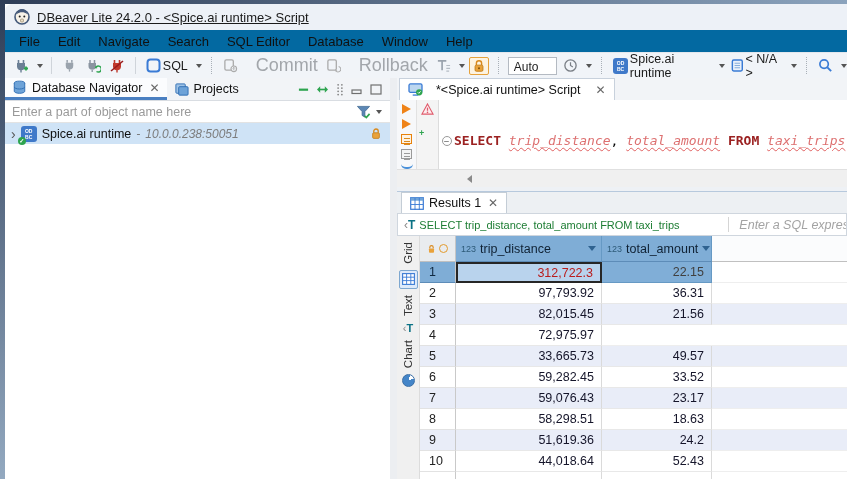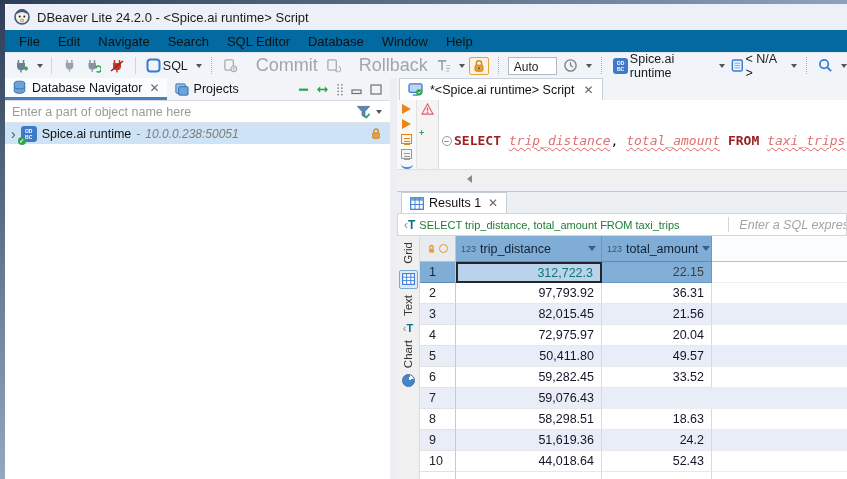--- a/index.html
+++ b/index.html
@@ -4,21 +4,21 @@
 <style>
   * { margin:0; padding:0; box-sizing:border-box; }
   html,body { width:847px; height:479px; overflow:hidden; }
   body { font-family:"Liberation Sans", sans-serif; background:#ffffff; position:relative; font-size:13px; color:#1a1a1a; }
 
   
   .frame-top { position:absolute; left:0; top:0; width:847px; height:4px; background:linear-gradient(90deg,#2e3d57,#8ba3bd); z-index:10; }
   .frame-left { position:absolute; left:0; top:0; width:5px; height:479px; background:linear-gradient(180deg,#2e3d57,#93a9c0); z-index:10; }
 
   .titlebar { position:absolute; left:5px; top:4px; right:0; height:26px; background:#edf1f7; border-top-left-radius:7px; display:flex; align-items:center; padding-left:9px; }
-  .titlebar .title { margin-left:7px; color:#1b1b1b; }
+  .titlebar .title { margin-left:7px; color:#1b1b1b;text-decoration:underline; }
 
   .menubar { position:absolute; left:5px; top:30px; right:0; height:22px; background:#0369a1; display:flex; align-items:center; padding-left:5px; }
   .menu-item { padding:2px 9px; color:#111; cursor:default; }
 
   .toolbar { position:absolute; left:5px; top:52px; right:0; height:26px; background:#f1f4f8; border-top:1px solid #e3e7ed; display:flex; align-items:center; padding-left:6px; gap:4px; }
   .tbtn { display:inline-flex; align-items:center; gap:2px; padding:2px 2px; }
   .caret { width:0; height:0; border-left:3.5px solid transparent; border-right:3.5px solid transparent; border-top:4px solid #555; display:inline-block; margin-left:2px; }
   .sep-line { width:1px; height:17px; background:#cfd4da; margin:0 4px; }
   .sep-dot { width:1px; height:17px; border-left:1px dotted #a9b0b8; margin:0 5px; }
   .gray-label { color:#a2a6ab; font-size:18px;margin-left:16px; }
@@ -42,21 +42,21 @@
   .tree-expander { color:#555; font-size:14px; line-height:12px; }
   .tree-name { color:#101010; font-size:12.5px; }
   .tree-host { color:#7c7c7c; font-style:italic; font-size:12px; }
   .tree-lock { margin-left:auto; padding-right:8px; display:flex; }
 
   
   .sash { position:absolute; left:390px; top:78px; width:7px; bottom:0; background:#eceef1; }
 
   
   .editor-tabs { position:absolute; left:397px; top:78px; right:0; height:22px; background:#f2f4f7; display:flex; align-items:flex-end; }
-  .editor-tab { display:flex; align-items:center; gap:7px; background:#fff; border:1px solid #c8d1dc; border-bottom:0; height:22px; padding:0 8px; font-size:12.5px; color:#111; margin-left:2px; }
+  .editor-tab { display:flex; align-items:center; gap:13px; background:#fff; border:1px solid #c8d1dc; border-bottom:0; height:22px; padding:0 8px; font-size:12.5px; color:#111; margin-left:2px; }
   .editor-body { position:absolute; left:397px; top:100px; right:0; height:69px; display:flex; background:#fff; }
   .ed-strip { width:20px; background:#f7f8fa; border-right:1px solid #e2e2e2; display:flex; flex-direction:column; align-items:center; padding-top:4px; gap:5px; }
   .play { width:0; height:0; border-top:5px solid transparent; border-bottom:5px solid transparent; border-left:9px solid #ef8318; }
   .play-plus { position:relative; }
   .play-plus .plus { position:absolute; left:8px; top:4px; color:#2ea44f; font-size:9px; font-weight:bold; }
   .script-ic { width:11px; height:13px; border:1px solid #e8820c; background:#fdf2e3; position:relative; }
   .script-ic::before { content:""; position:absolute; left:2px; top:3px; width:6px; height:1px; background:#d98a1f; box-shadow:0 3px 0 #d98a1f, 0 6px 0 #d98a1f; }
   .script-ic.gray { border-color:#9a9a9a; background:#f4f4f4; }
   .script-ic.gray::before { background:#9a9a9a; box-shadow:0 3px 0 #9a9a9a, 0 6px 0 #9a9a9a; }
   .blue-arc { width:12px; height:6px; border-bottom:2px solid #4a90d9; border-radius:0 0 8px 8px; }
@@ -102,21 +102,21 @@
   .hcell .sort { margin-left:auto; width:0; height:0; border-left:4.5px solid transparent; border-right:4.5px solid transparent; border-top:5.5px solid #2f6290; }
   .h-fill { flex:1; background:#fbfcfd; border-bottom:1px solid #c0c0c0; }
   .col-d { width:146px; flex:none; }
   .col-a { width:110px; flex:none; }
   .r { display:flex; height:21px; flex:none; }
   .rn { width:36px; flex:none; padding-left:9px; display:flex; align-items:center; color:#222; border-right:1px solid #c9c9c9; border-bottom:1px solid #e2e2e2; background:inherit; }
   .cell { display:flex; align-items:center; justify-content:flex-end; padding-right:7px; color:#15152a; border-right:1px solid #dadada; border-bottom:1px solid #e8e8e8; }
   .r-fill { flex:1; border-bottom:1px solid #eeeeee; }
   .r.odd { background:#e9edf8; }
   .r.sel .rn { background:#7fadd6; color:#102a43; border-bottom-color:#5d8cb8; }
-  .cell.focus { background:#b9d3ed; border:2px solid #262626; color:#0f766e; }
+  .cell.focus { background:#b9d3ed; border:2px solid #262626; color:#b91c1c; }
   .cell.selblue { background:#80aed7; color:#404040; border-right-color:#6699c4; border-bottom-color:#6699c4; }
   .grid-tail { display:flex; flex:1; }
   .tail-rn { width:36px; border-right:1px solid #c9c9c9; }
   .tail-d { width:146px; border-right:1px solid #dadada; }
   .tail-a { width:110px; border-right:1px solid #dadada; }
 
   svg { display:block; }
 </style>
 </head>
 <body>
@@ -457,38 +457,38 @@
     </div>
     <div class="r odd">
       <div class="rn">3</div>
       <div class="cell col-d">82,015.45</div>
       <div class="cell col-a">21.56</div>
       <div class="r-fill"></div>
     </div>
     <div class="r">
       <div class="rn">4</div>
       <div class="cell col-d">72,975.97</div>
-      <div class="cell col-a">20.04</div>
       <div class="r-fill"></div>
     </div>
     <div class="r odd">
       <div class="rn">5</div>
-      <div class="cell col-d">50,411.80</div>
+      <div class="cell col-d">33,665.73</div>
       <div class="cell col-a">49.57</div>
       <div class="r-fill"></div>
     </div>
     <div class="r">
       <div class="rn">6</div>
       <div class="cell col-d">59,282.45</div>
       <div class="cell col-a">33.52</div>
       <div class="r-fill"></div>
     </div>
     <div class="r odd">
       <div class="rn">7</div>
       <div class="cell col-d">59,076.43</div>
+      <div class="cell col-a">23.17</div>
       <div class="r-fill"></div>
     </div>
     <div class="r">
       <div class="rn">8</div>
       <div class="cell col-d">58,298.51</div>
       <div class="cell col-a">18.63</div>
       <div class="r-fill"></div>
     </div>
     <div class="r odd">
       <div class="rn">9</div>

